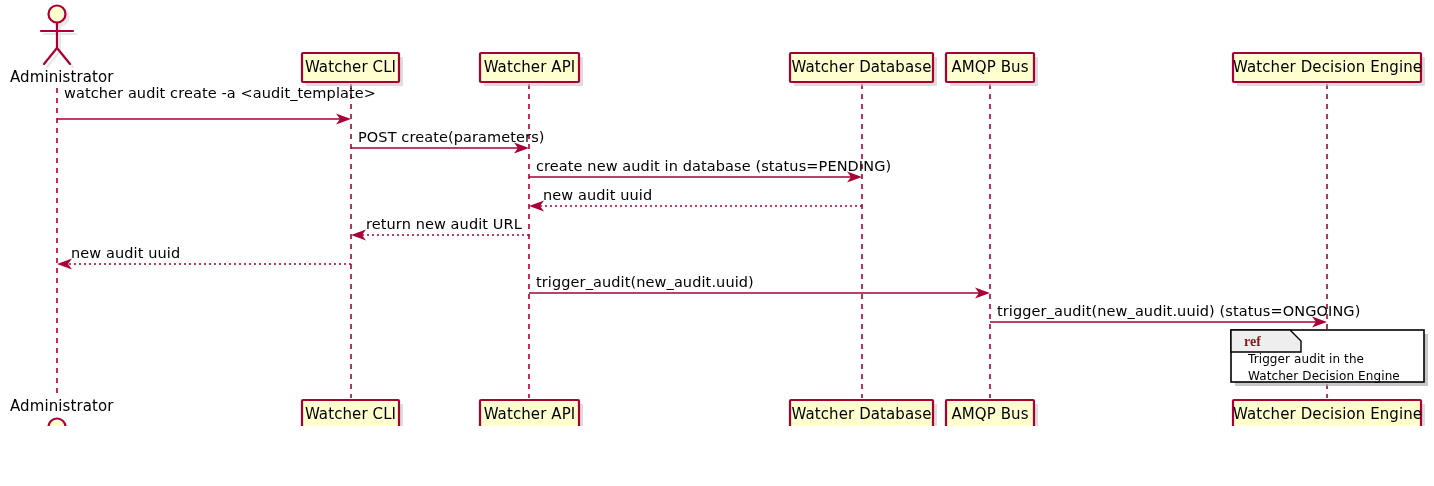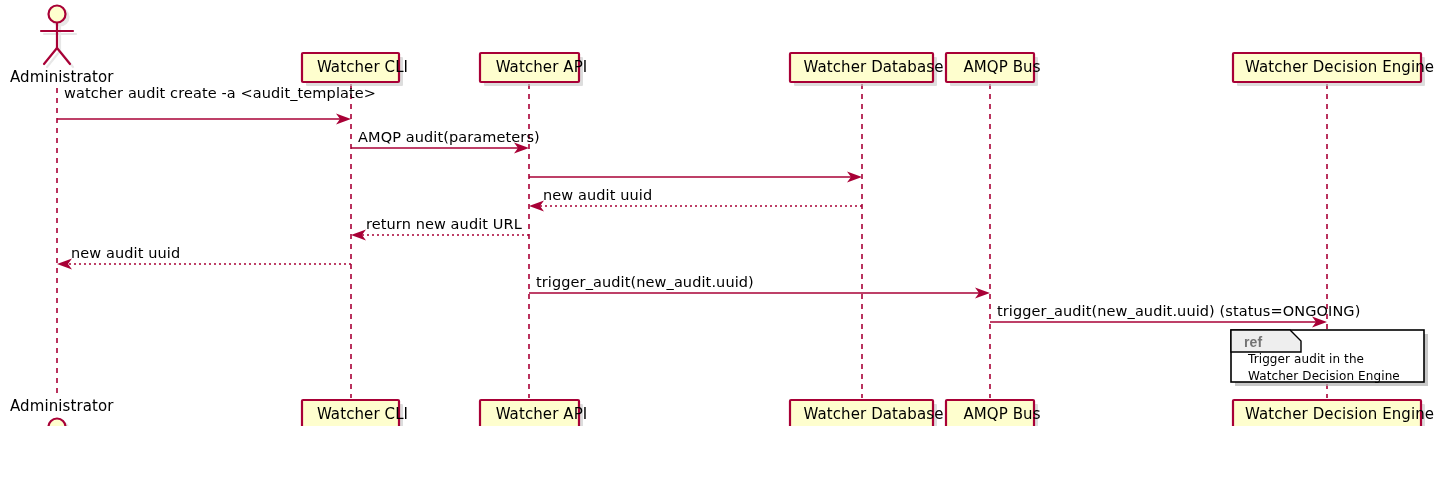--- a/index.html
+++ b/index.html
@@ -86,35 +86,34 @@
     color: #000000;
     font-family: "DejaVu Sans", "Liberation Sans", sans-serif;
     font-size: 14.5px;
     line-height: 1;
     letter-spacing: 0.1px;
   }
   .participant-label {
     font-size: 15px;
     color: #000000;
     text-align: center;
-    margin-left: 12px;
   }
   .actor-label {
     font-size: 15px;
     color: #000000;
   }
   .message-label {
     font-size: 14.5px;
     color: #000000;
   }
   .ref-tab-label {
-    font-family: Liberation Sans, sans-serif;
+    font-family: Liberation Serif, serif;
     font-size: 14px;
     font-weight: bold;
-    color: #737373;
+    color: #7f1d1d;
   }
   .ref-body-label {
     font-size: 12px;
     color: #000000;
     line-height: 17px;
   }
 </style>
 </head>
 <body>
 
@@ -255,21 +254,22 @@
   <div class="lbl participant-label" style="left:946px; top:60px; width:88px;">AMQP Bus</div>
   <div class="lbl participant-label" style="left:1233px; top:60px; width:188px;">Watcher Decision Engine</div>
 
   <div class="lbl participant-label" style="left:302px; top:407px; width:97px;">Watcher CLI</div>
   <div class="lbl participant-label" style="left:480px; top:407px; width:99px;">Watcher API</div>
   <div class="lbl participant-label" style="left:790px; top:407px; width:143px;">Watcher Database</div>
   <div class="lbl participant-label" style="left:946px; top:407px; width:88px;">AMQP Bus</div>
   <div class="lbl participant-label" style="left:1233px; top:407px; width:188px;">Watcher Decision Engine</div>
 
   <div class="lbl message-label" style="left:64px; top:86px;">watcher audit create -a &lt;audit_template&gt;</div>
-  <div class="lbl message-label" style="left:358px; top:130px;">AMQP audit(parameters)</div>
+  <div class="lbl message-label" style="left:358px; top:130px;">POST create(parameters)</div>
+  <div class="lbl message-label" style="left:536px; top:159px;">create new audit in database (status=PENDING)</div>
   <div class="lbl message-label" style="left:543px; top:188px;">new audit uuid</div>
   <div class="lbl message-label" style="left:366px; top:217px;">return new audit URL</div>
   <div class="lbl message-label" style="left:71px; top:246px;">new audit uuid</div>
   <div class="lbl message-label" style="left:536px; top:275px;">trigger_audit(new_audit.uuid)</div>
   <div class="lbl message-label" style="left:997px; top:304px;">trigger_audit(new_audit.uuid) (status=ONGOING)</div>
 
   <div class="lbl ref-tab-label" style="left:1244px; top:335px;">ref</div>
   <div class="lbl ref-body-label" style="left:1248px; top:351px;">Trigger audit in the</div>
   <div class="lbl ref-body-label" style="left:1248px; top:368px;">Watcher Decision Engine</div>
 

